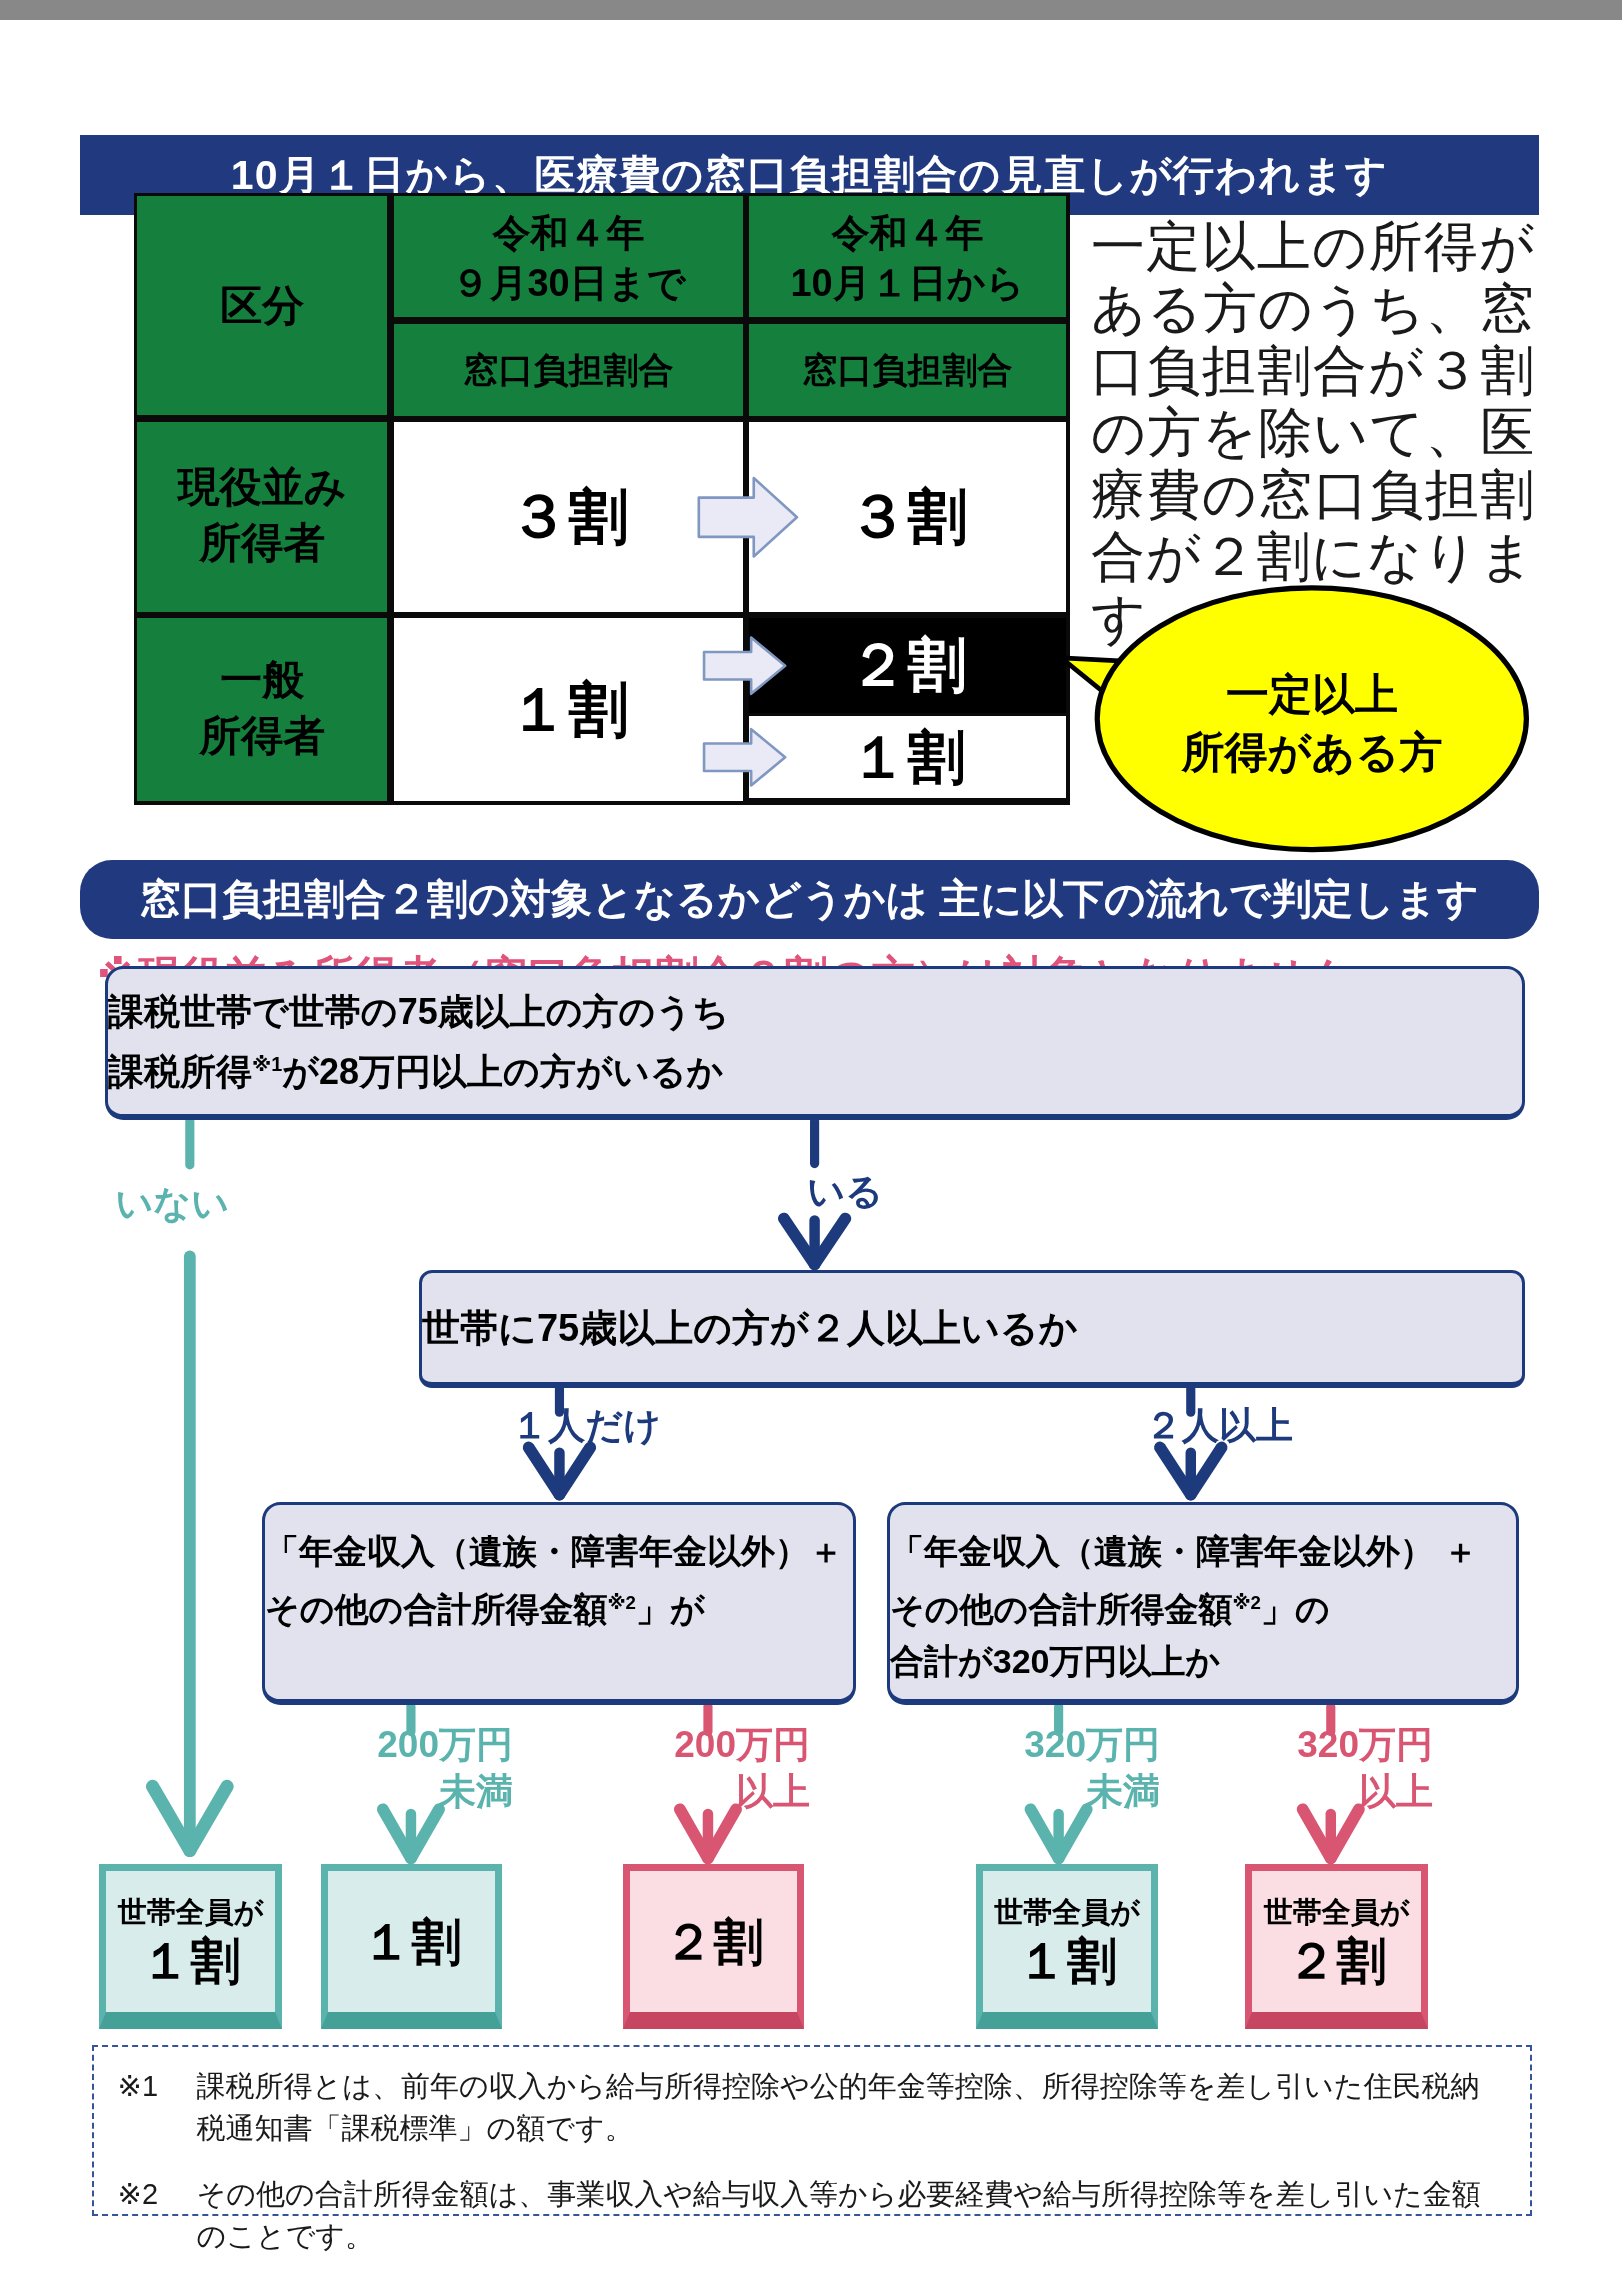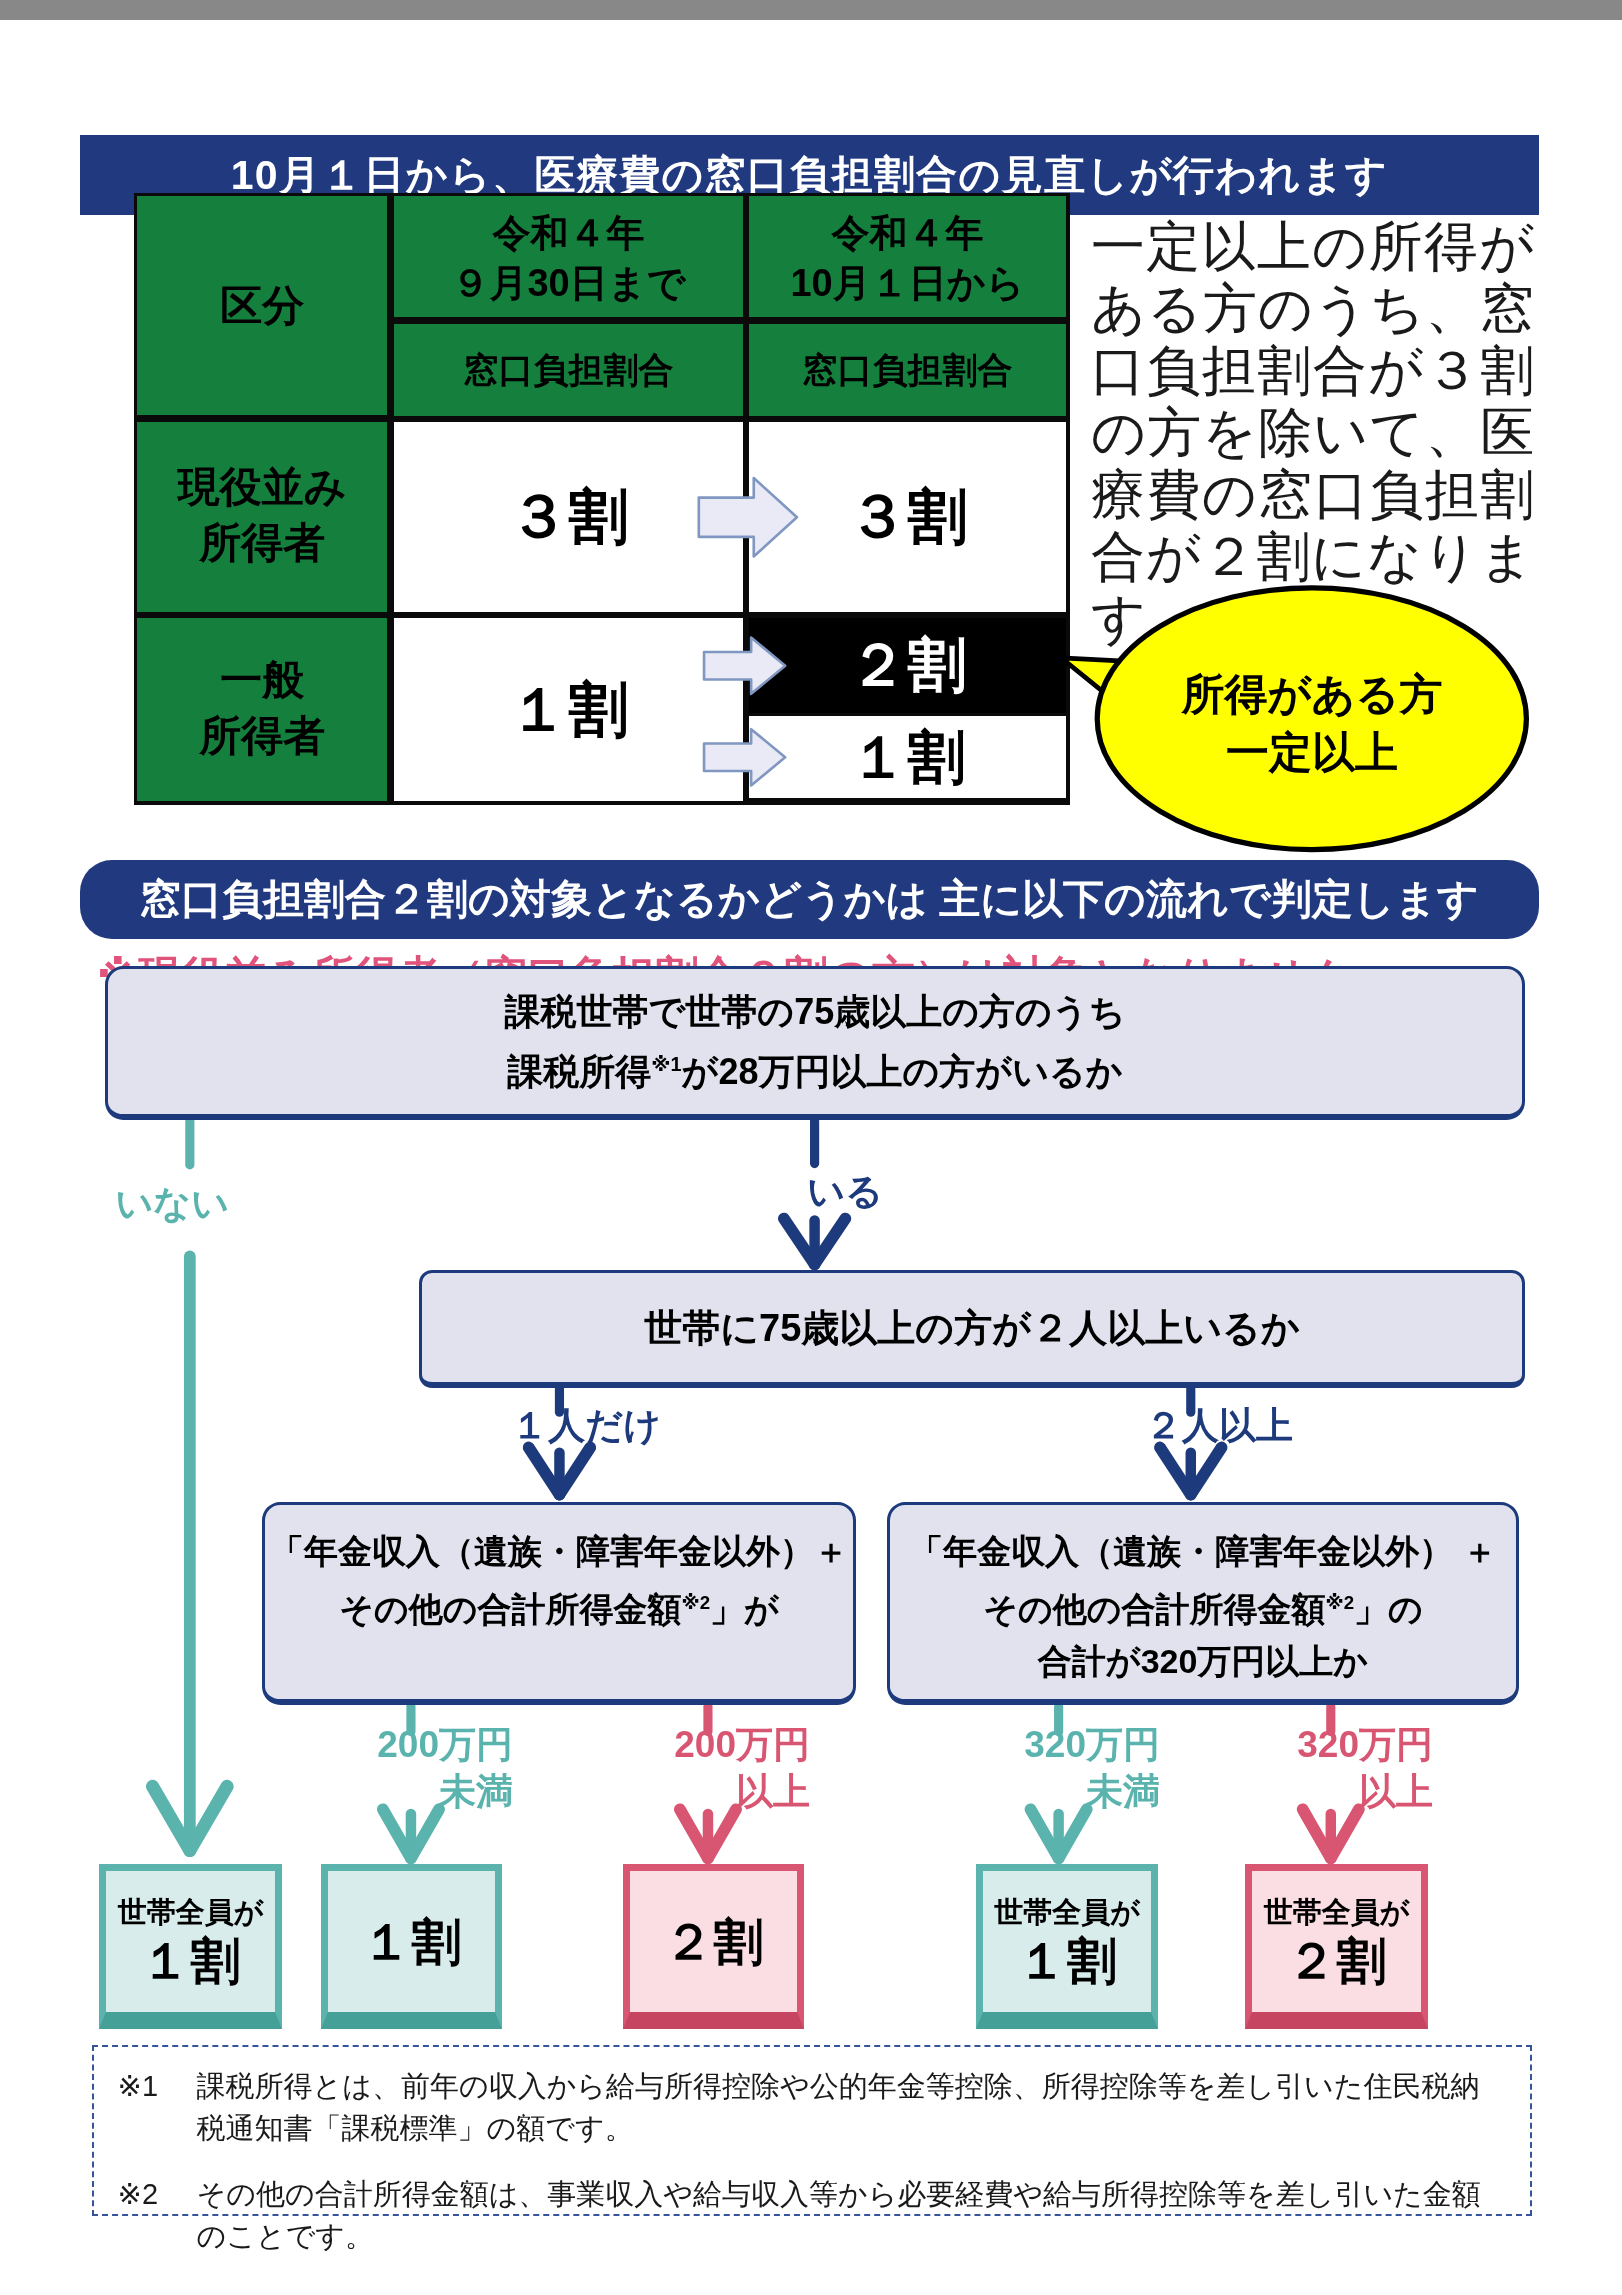--- a/index.html
+++ b/index.html
@@ -22,21 +22,21 @@
   
   .para{left:1091px;top:195px;width:444px;font-size:54px;line-height:62px;font-weight:400;
         color:#1a1a1a;text-align:justify;line-break:anywhere;overflow-wrap:anywhere;letter-spacing:0.7px;}
   
   .bubbletxt{left:1109px;top:645px;width:406px;text-align:center;font-weight:bold;font-size:43px;line-height:58px;}
   
   .rednote{left:97px;top:928px;width:1459px;font-size:43px;font-weight:bold;color:#e0537a;}
   
   .qbox{
     background:#e2e2ee;border:3.3px solid #1d3a7c;border-bottom-width:6.5px;border-radius:18.3px;
-    text-align:center;font-weight:bold;color:#000;box-sizing:border-box;
+    text-align:left;font-weight:bold;color:#000;box-sizing:border-box;
   }
   .q1{left:105px;top:946px;width:1420px;height:154px;font-size:36px;line-height:52px;padding-top:17px;}
   .q2{left:419px;top:1250px;width:1106px;height:118px;font-size:38px;line-height:110px;border-radius:13px;}
   .q3{top:1482px;height:203px;font-size:34px;line-height:52px;padding-top:19.6px;}
   .q3l{left:262px;width:594px;}
   .q3r{left:887px;width:632px;}
   sup{font-size:0.55em;vertical-align:super;}
   
   .blabel{width:203px;text-align:right;font-weight:bold;font-size:37px;line-height:47px;}
   .teal{color:#5bb3ae;}
@@ -163,22 +163,22 @@
 
     <g stroke="#d95672" stroke-linecap="round" fill="none">
       <line x1="2034" y1="2578" x2="2034" y2="2616" stroke-width="14"></line>
       <line x1="2034" y1="2742" x2="2034" y2="2808" stroke-width="16"></line>
       <line x1="1991" y1="2735" x2="2034" y2="2810" stroke-width="18"></line>
       <line x1="2077" y1="2735" x2="2034" y2="2810" stroke-width="18"></line>
     </g>
   </svg>
 
   <div class="abs bubbletxt">
+    <div>一定以上</div>
     <div>所得がある方</div>
-    <div>一定以上</div>
   </div>
 
   <div class="abs banner banner2">
     <span>窓口負担割合２割の対象となるかどうかは 主に以下の流れで判定します</span>
   </div>
 
   <div class="abs rednote">※現役並み所得者（窓口負担割合３割の方）は対象となりません。</div>
 
   <div class="abs qbox q1">
     <div>課税世帯で世帯の75歳以上の方のうち</div>

